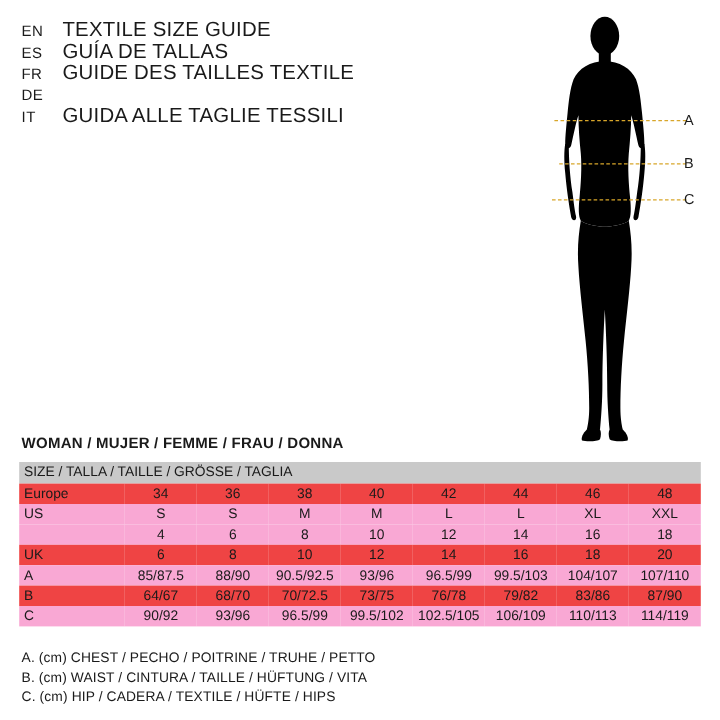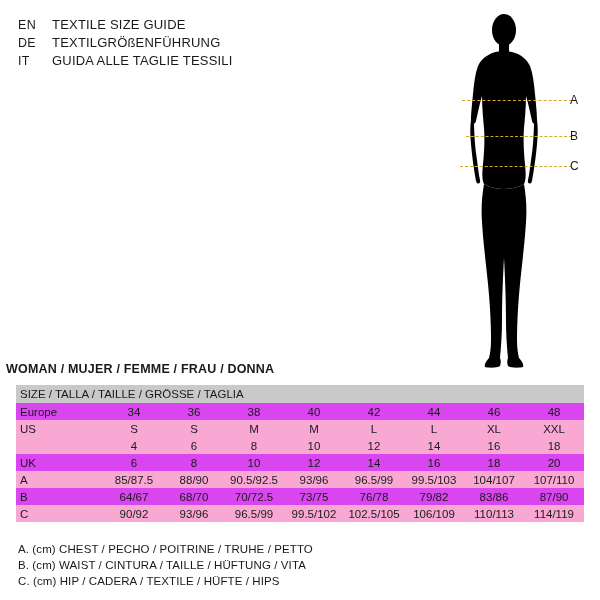--- a/index.html
+++ b/index.html
@@ -33,21 +33,21 @@
     align-items: baseline;
     height: 18px;
     line-height: 18px;
   }
   .lang-code {
     width: 34px;
     font-size: 12.5px;
     letter-spacing: 0.3px;
   }
   .lang-text {
-    font-size: 13px;
+    font-size: 17px;
     letter-spacing: 0.2px;
   }
 
   
   .figure-wrap {
     position: absolute;
     left: 430px;
     top: 8px;
     width: 160px;
     height: 365px;
@@ -62,21 +62,21 @@
   }
   .measure-label {
     position: absolute;
     font-size: 12px;
     color: #1a1a1a;
   }
 
   
   .section-title {
     position: absolute;
-    left: 6px;
+    left: 18px;
     top: 362px;
     font-size: 12.5px;
     font-weight: bold;
     letter-spacing: 0.2px;
   }
 
   
   .table-wrap {
     position: absolute;
     left: 16px;
@@ -101,21 +101,21 @@
   }
   tr.head-row td {
     background: #c9c9c9;
     text-align: left;
     padding-left: 4px;
     font-size: 11.5px;
     height: 18px;
     margin-left: 20px;
   }
   tr.shade td {
-    background: #d946ef;
+    background: #ef4444;
   }
   tr.plain td {
     background: #f9a8d4;
   }
 
   
   .legend {
     position: absolute;
     left: 18px;
     top: 541px;
@@ -134,22 +134,29 @@
 <body>
 
 <div class="page">
 
   <div class="lang-block">
     <div class="lang-row">
       <span class="lang-code">EN</span>
       <span class="lang-text">TEXTILE SIZE GUIDE</span>
     </div>
     <div class="lang-row">
+      <span class="lang-code">ES</span>
+      <span class="lang-text">GUÍA DE TALLAS</span>
+    </div>
+    <div class="lang-row">
+      <span class="lang-code">FR</span>
+      <span class="lang-text">GUIDE DES TAILLES TEXTILE</span>
+    </div>
+    <div class="lang-row">
       <span class="lang-code">DE</span>
-      <span class="lang-text">TEXTILGRÖßENFÜHRUNG</span>
     </div>
     <div class="lang-row">
       <span class="lang-code">IT</span>
       <span class="lang-text">GUIDA ALLE TAGLIE TESSILI</span>
     </div>
   </div>
 
   <div class="figure-wrap">
     <svg class="figure-svg" width="160" height="365" viewBox="0 0 160 365">
       <g fill="#000000">

